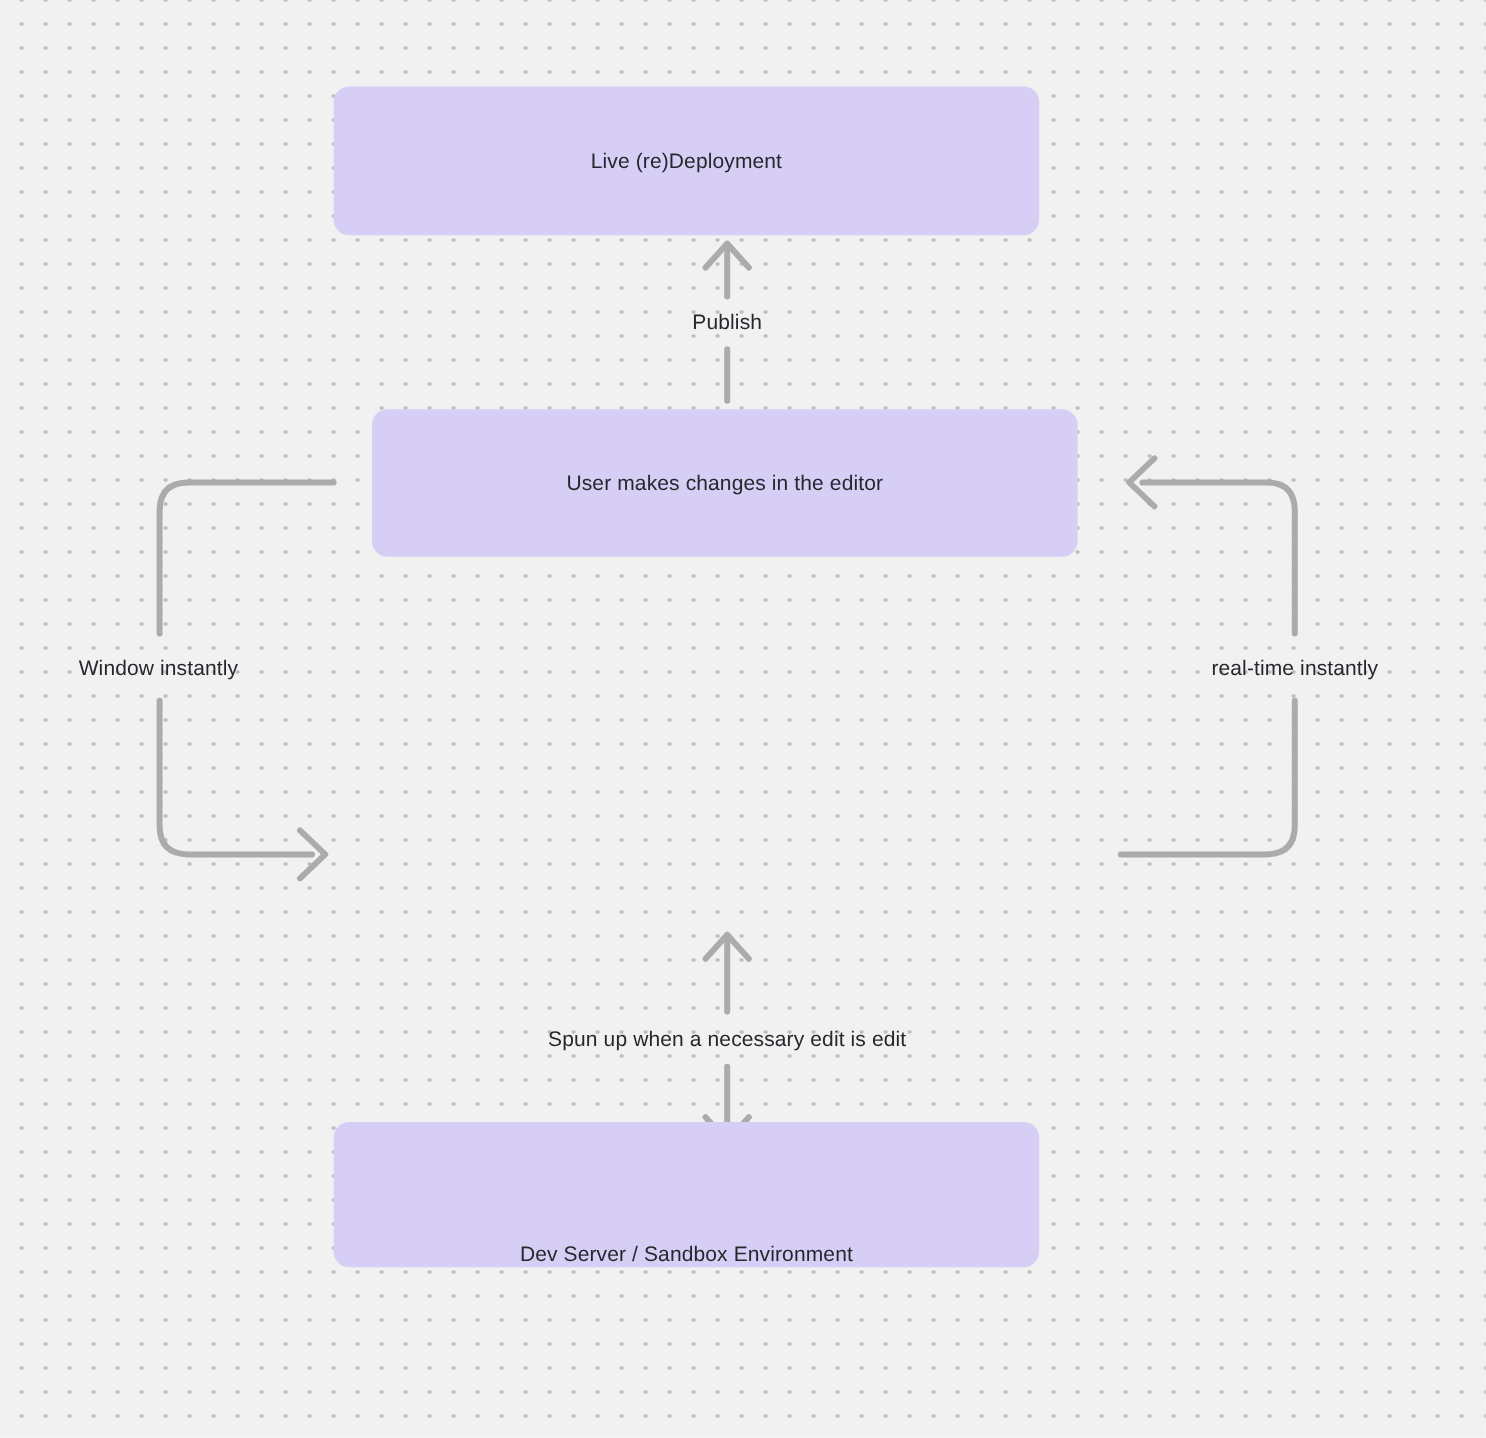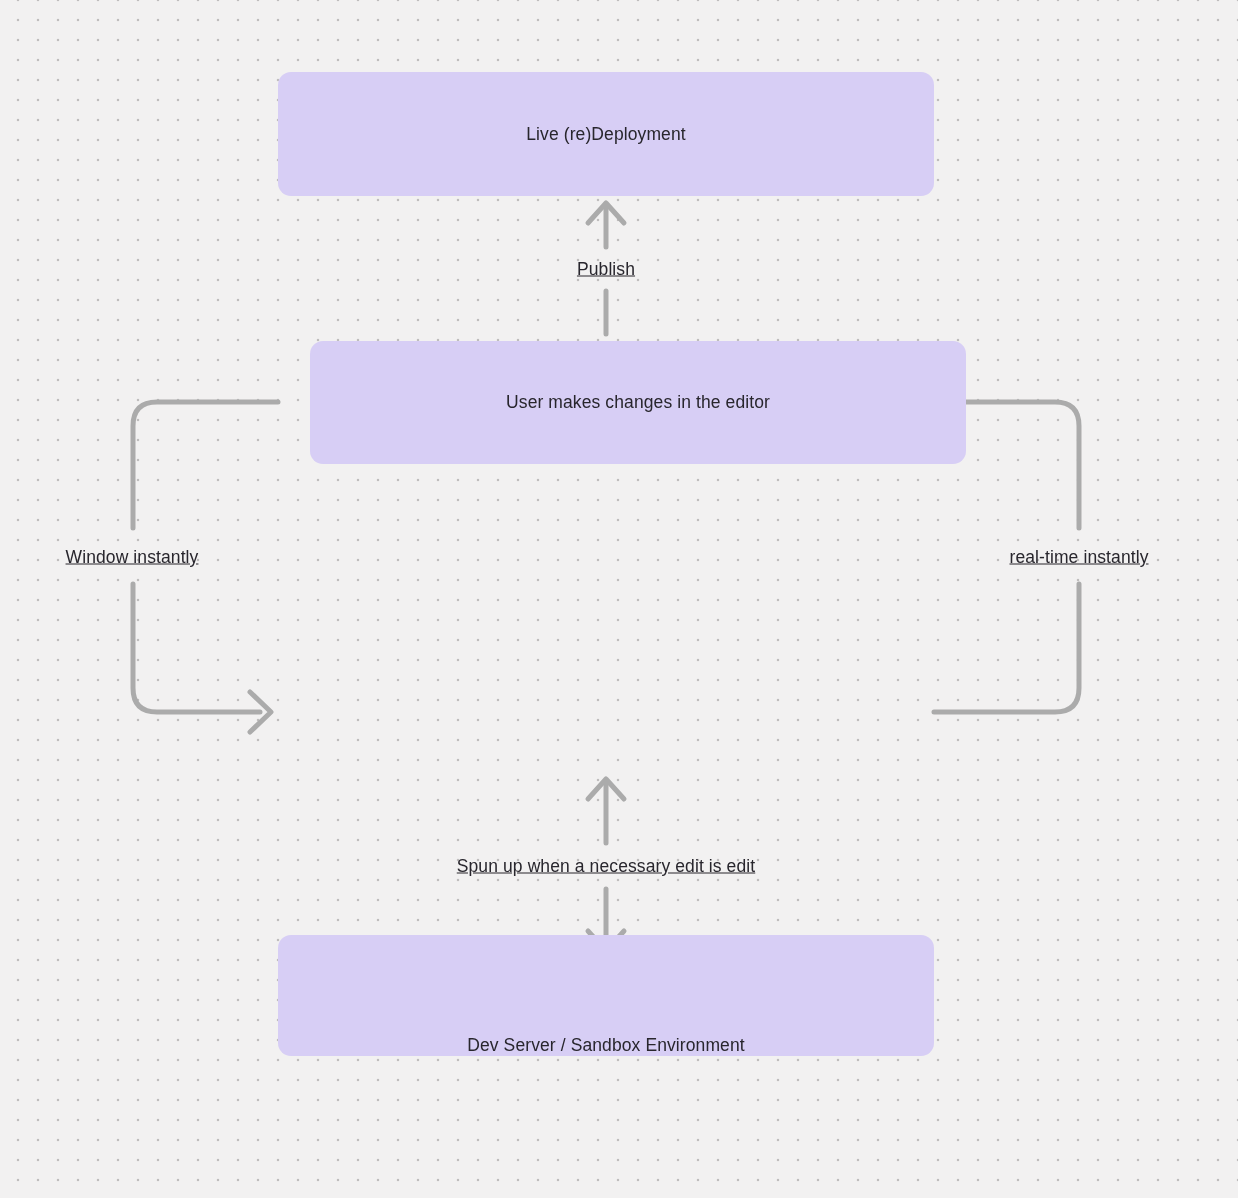--- a/index.html
+++ b/index.html
@@ -34,39 +34,38 @@
   .arrow path {
     fill: none;
     stroke: var(--arrow-color);
     stroke-width: 5;
     stroke-linecap: round;
     stroke-linejoin: round;
   }
   .node {
     position: absolute;
     left: 278px;
-    width: 656px;
+    width: 588px;
     background: var(--node-fill);
     border-radius: 13px;
     display: flex;
     align-items: center;
     justify-content: center;
   }
   .node-label {
     font-size: 17.5px;
     letter-spacing: 0.1px;
     text-align: center;
   }
   .edge-label {
     position: absolute;
     transform: translate(-50%, -50%);
     font-size: 17.5px;
     letter-spacing: 0.1px;
     white-space: nowrap;
-    text-decoration: underline;
   }
   #node-live       { top: 72px;  height: 124px; }
   #node-editor     { top: 341px; height: 123px; margin-left: 32px; }
   #node-preview    { top: 650px; height: 122px; }
   #node-devserver  { top: 935px; height: 121px; align-items: flex-end; }
   #label-publish   { left: 606px;  top: 269px; }
   #label-updates   { left: 132px;  top: 557px; }
   #label-feedback  { left: 1079px; top: 557px; }
   #label-spunup    { left: 606px;  top: 866px; }
 </style>

